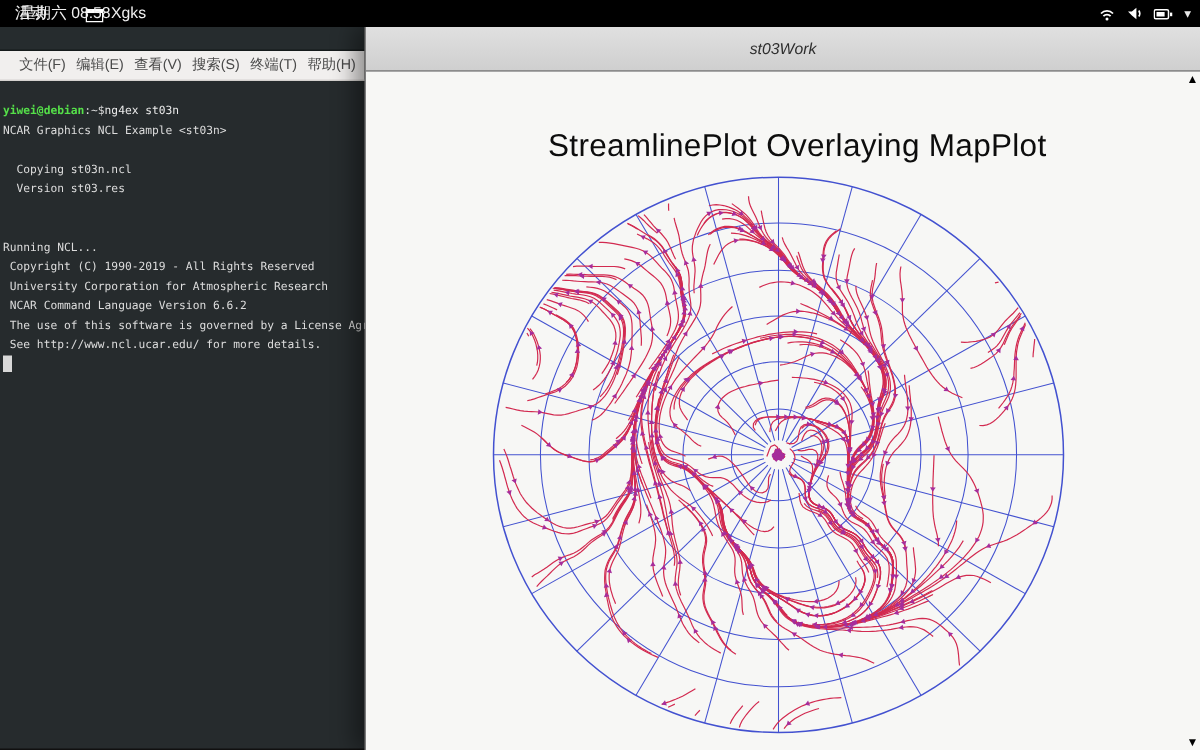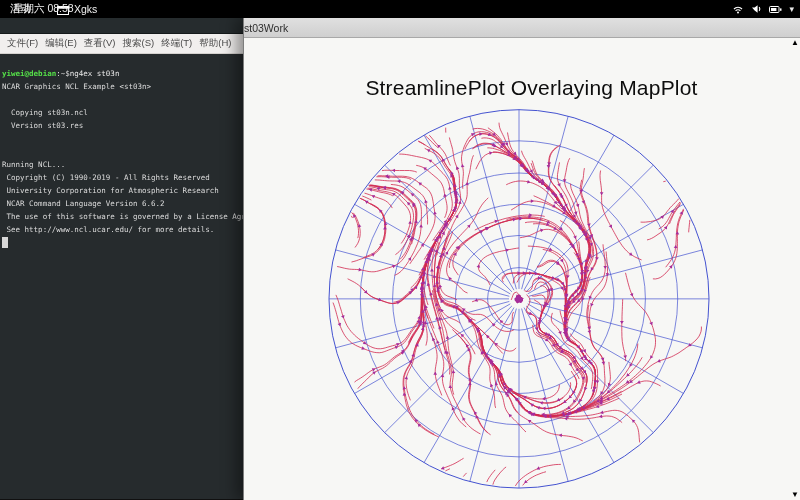--- a/index.html
+++ b/index.html
@@ -15,37 +15,37 @@
   .tb-clock { position:absolute; left:13px; right:0; pointer-events:none; }
   .tb-right { position:absolute; right:6px; top:0; height:18px; display:flex; align-items:center; gap:7px; }
   .tb-right svg { display:block; }
   .chev { font-size:9px; color:#e8e8e8; line-height:18px; }
 
   
   .term-win { position:absolute; left:0; top:18px; width:243px; height:482px; z-index:10; }
   .term-titlebar { height:16px; background:#262c2e; border-bottom:1px solid #151a1b; }
   .term-menubar { height:20px; background:#f1efee; border-bottom:1px solid #d5d2cf;
                   display:flex; align-items:center; gap:7px; padding-left:7px;
-                  font-size:9.5px; color:#4a4a4a; white-space:nowrap; }
+                  font-size:9.5px; color:#4a4a4a; white-space:nowrap;justify-content:center; }
   .term-body { height:445px; background:#262b2d; padding:13px 2px 0 2px;
                font-family:"DejaVu Sans Mono", monospace; font-size:7.5px; line-height:13px;
                color:#dcdcdc; }
   .tline { min-height:13px; white-space:pre; }
   .p-user { color:#55e049; font-weight:bold; }
   .p-rest { color:#dcdcdc; }
   .p-cmd  { color:#eaeaea; }
   .cursor { width:6px; height:11px; background:#d8d8d8; margin-top:1px; }
 
   
   .app-win { position:absolute; left:243px; top:18px; width:557px; height:482px; z-index:20;
              border-left:1px solid #7d7d7d; box-shadow:-7px 0 14px rgba(0,0,0,0.4);
              display:flex; flex-direction:column; }
-  .app-titlebar { height:20px; background:linear-gradient(#e0e0e0,#cfcfcf);
+  .app-titlebar { height:30px; background:linear-gradient(#e0e0e0,#cfcfcf);
                   border-bottom:1px solid #a8a8a8; display:flex; align-items:center;
-                  font-size:10.5px; color:#2e2e2e; }
+                  justify-content:center; font-size:10.5px; color:#2e2e2e;font-style:italic; }
   .app-canvas { position:relative; flex:1; background:#f7f7f5; overflow:hidden; }
   .plot-title { position:absolute; top:38px; left:0; width:100%; text-align:center;
                 font-size:21px; color:#0d0d0d; letter-spacing:0.2px;padding-left:19px; }
   .plot-svg { position:absolute; left:0; top:0; width:100%; height:100%; }
   .scroll-arrow { position:absolute; right:1px; font-size:8px; color:#000; line-height:8px; cursor:default; }
   .scroll-up { top:1px; }
   .scroll-down { bottom:1px; }
 </style>
 </head>
 <body>

